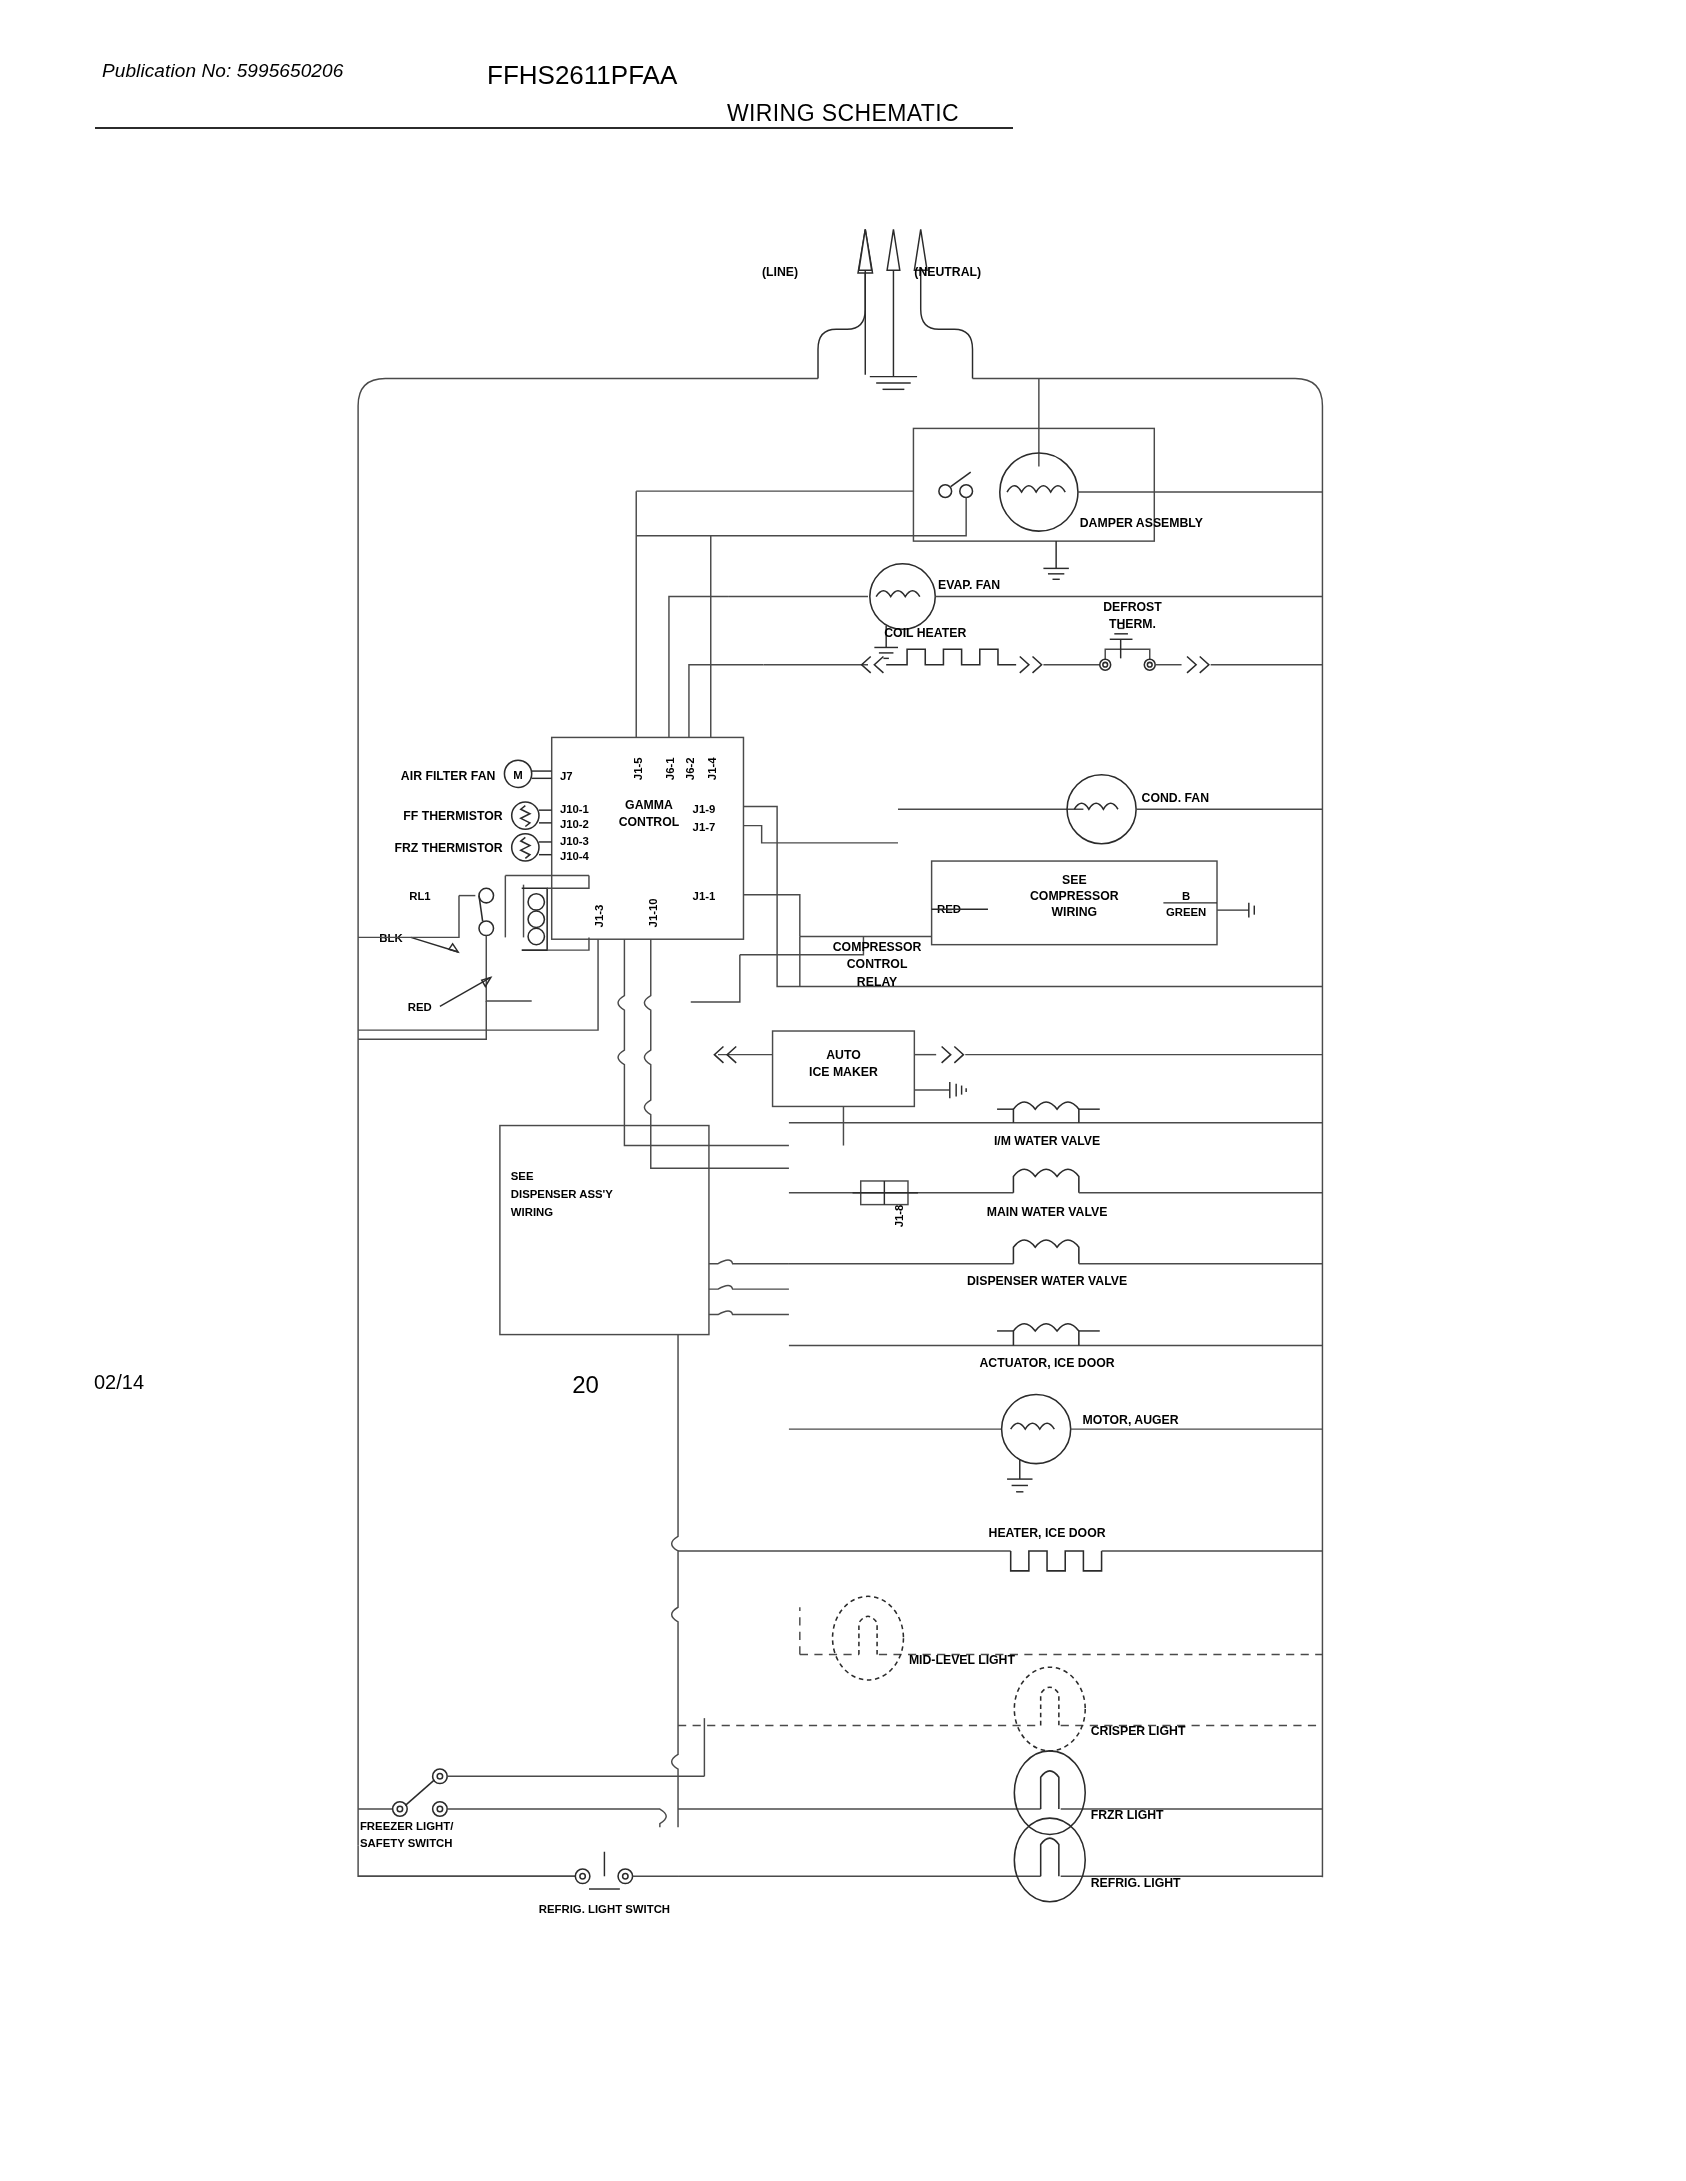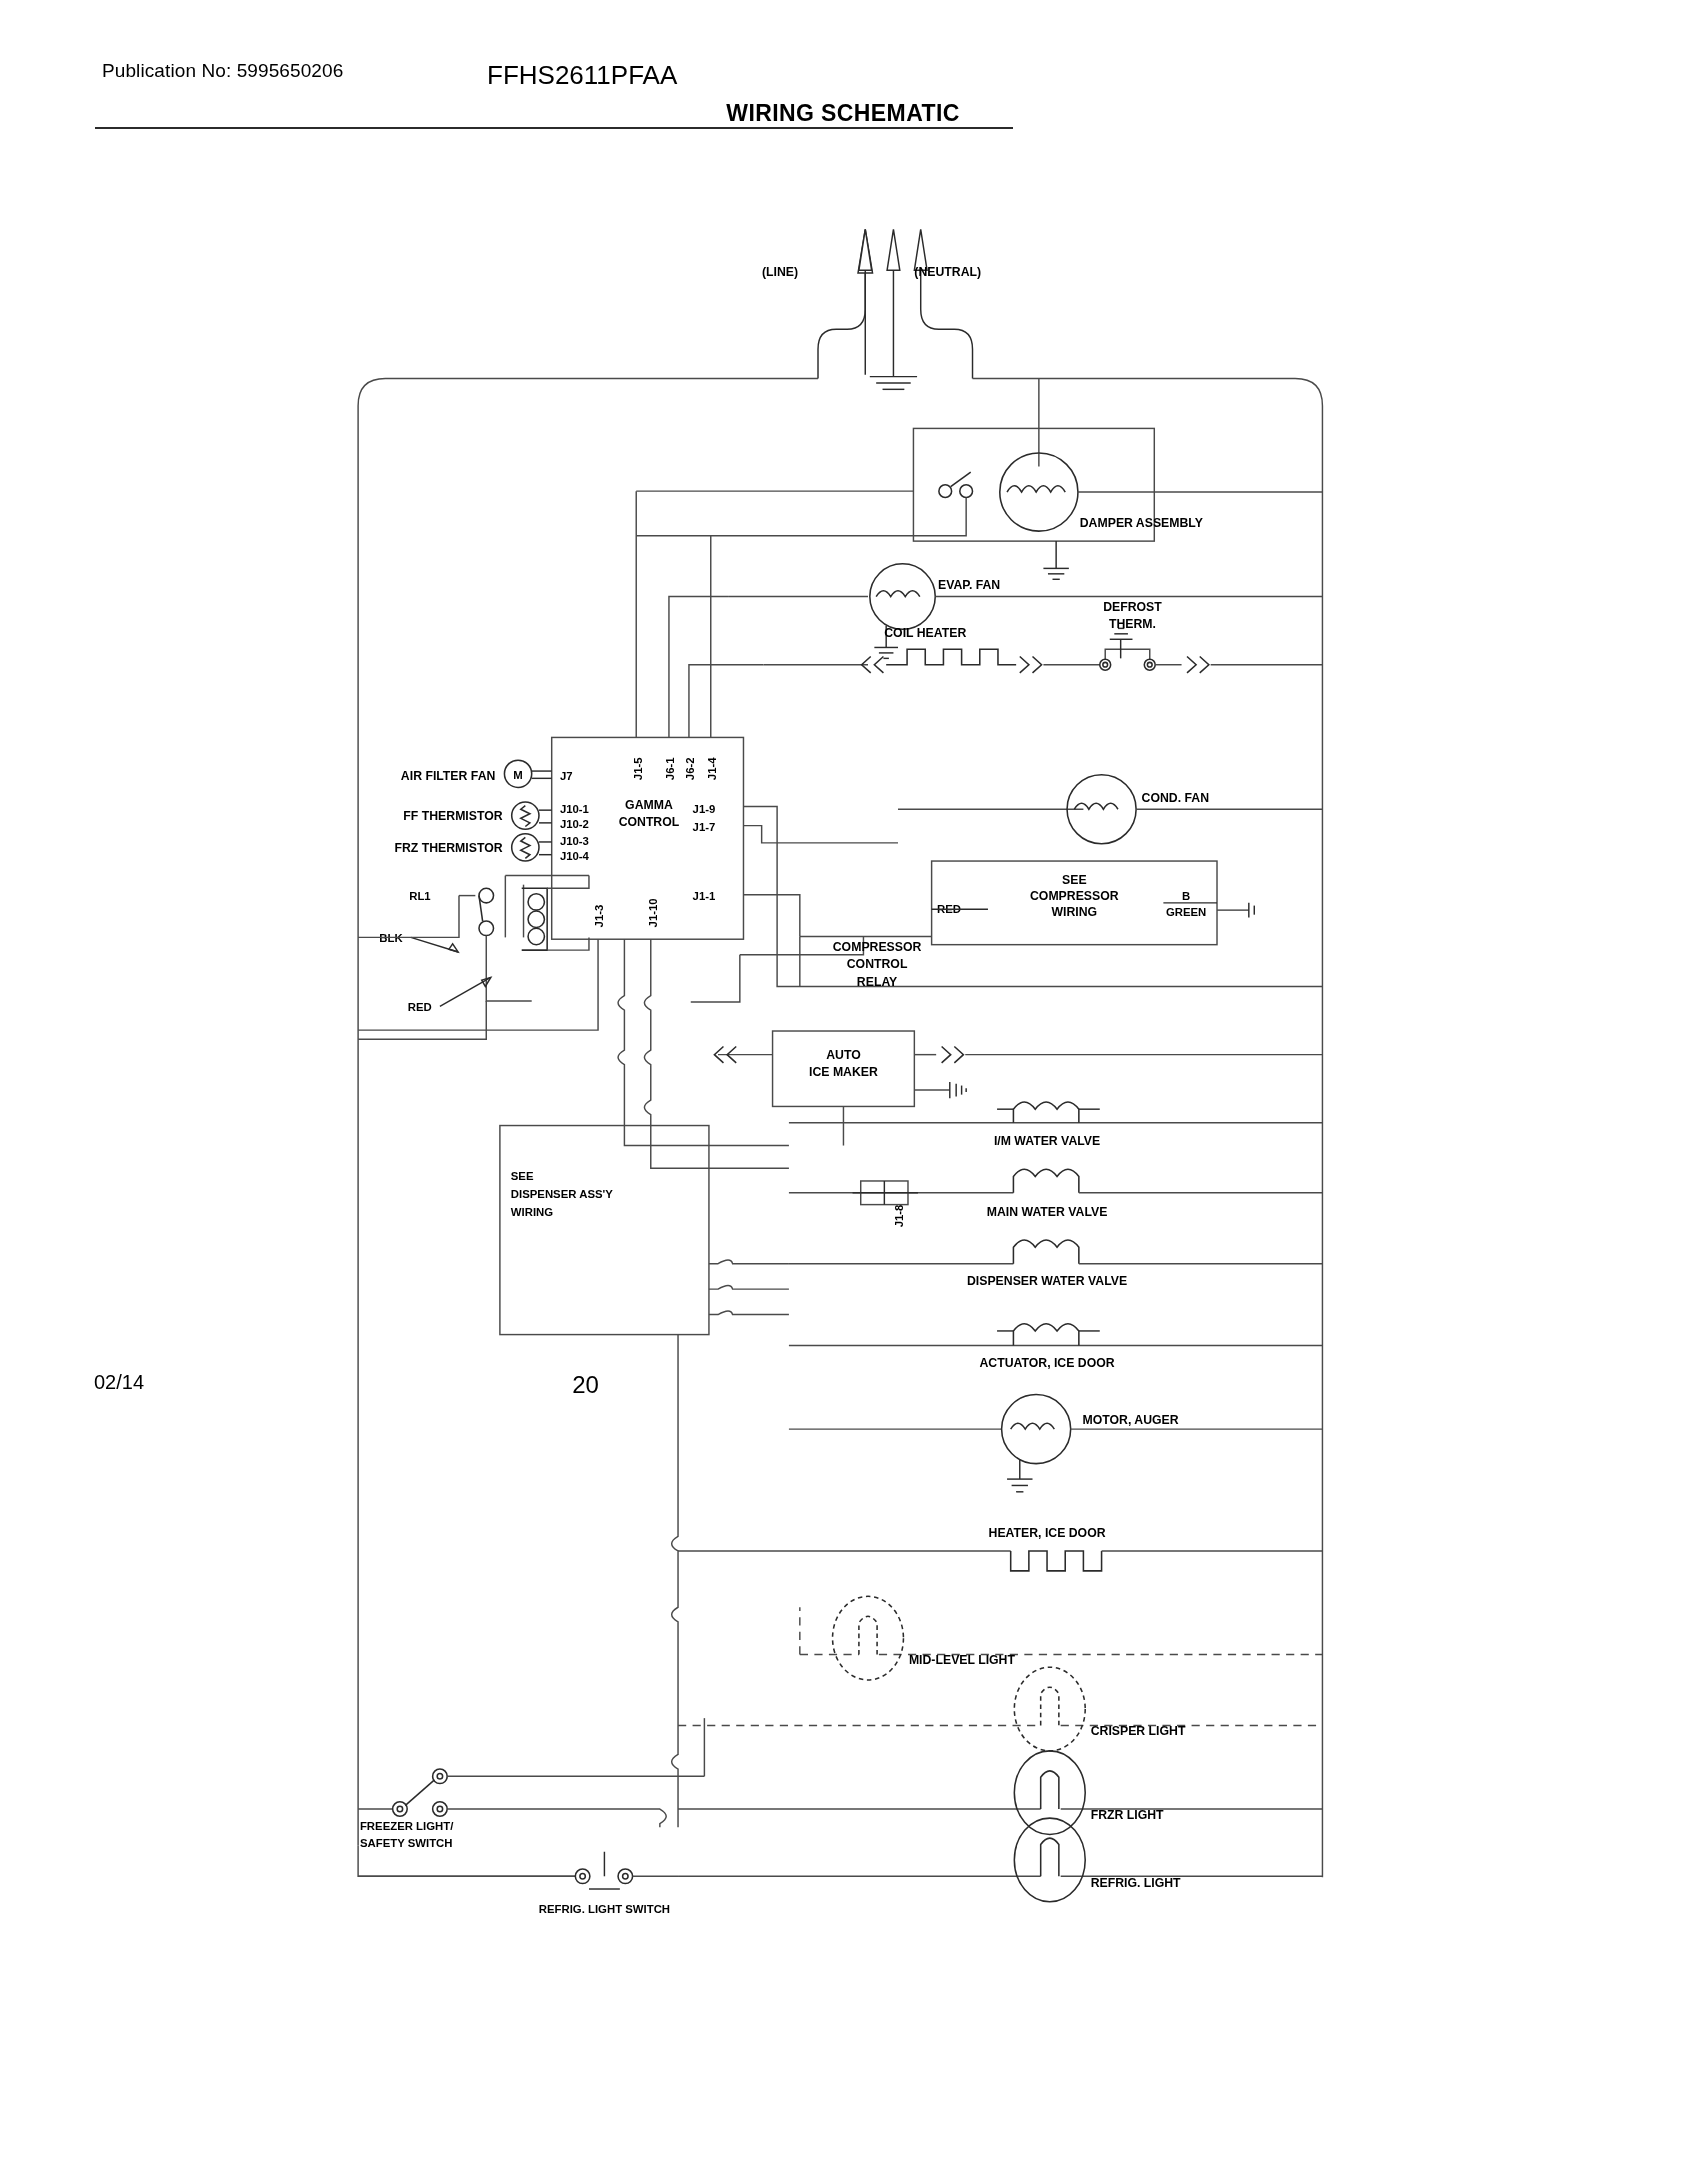--- a/index.html
+++ b/index.html
@@ -1,24 +1,24 @@
 <!DOCTYPE html>
 <html style="font-size:14.5px"><head>
 <meta charset="utf-8">
 <style>
   html,body{margin:0;padding:0;background:#ffffff;}
   body{width:1686px;height:2182px;position:relative;
        font-family:"Liberation Sans","DejaVu Sans",sans-serif;color:#000;}
   .pg{position:absolute;inset:0;}
 
   
-  #hdr-pub{position:absolute;left:102px;top:60px;font-size:19px;letter-spacing:0.1px;}
+  #hdr-pub{position:absolute;left:102px;top:60px;font-size:19px;letter-spacing:0.1px;font-style:italic;}
   #hdr-model{position:absolute;left:487px;top:60px;font-size:26px;}
   #hdr-title{position:absolute;left:0;top:100px;width:1686px;text-align:center;
-             font-size:23px;font-weight:bold;letter-spacing:0.4px;}
+             font-size:23px;font-weight:normal;letter-spacing:0.4px;}
   #hdr-rule{position:absolute;left:95px;top:127px;width:918px;height:1.8px;background:#2b2b2b;}
 
   
   #ft-date{position:absolute;left:94px;top:1371px;font-size:20px;}
   #ft-page{position:absolute;left:0;top:1371px;width:1099px;text-align:center;font-size:24px;margin-left:36px;}
 
   
   #sch{position:absolute;left:0;top:0;width:1686px;height:2182px;}
   #sch text{font-family:"Liberation Sans","DejaVu Sans",sans-serif;
             font-size:13.5px;font-weight:bold;fill:#000;}

